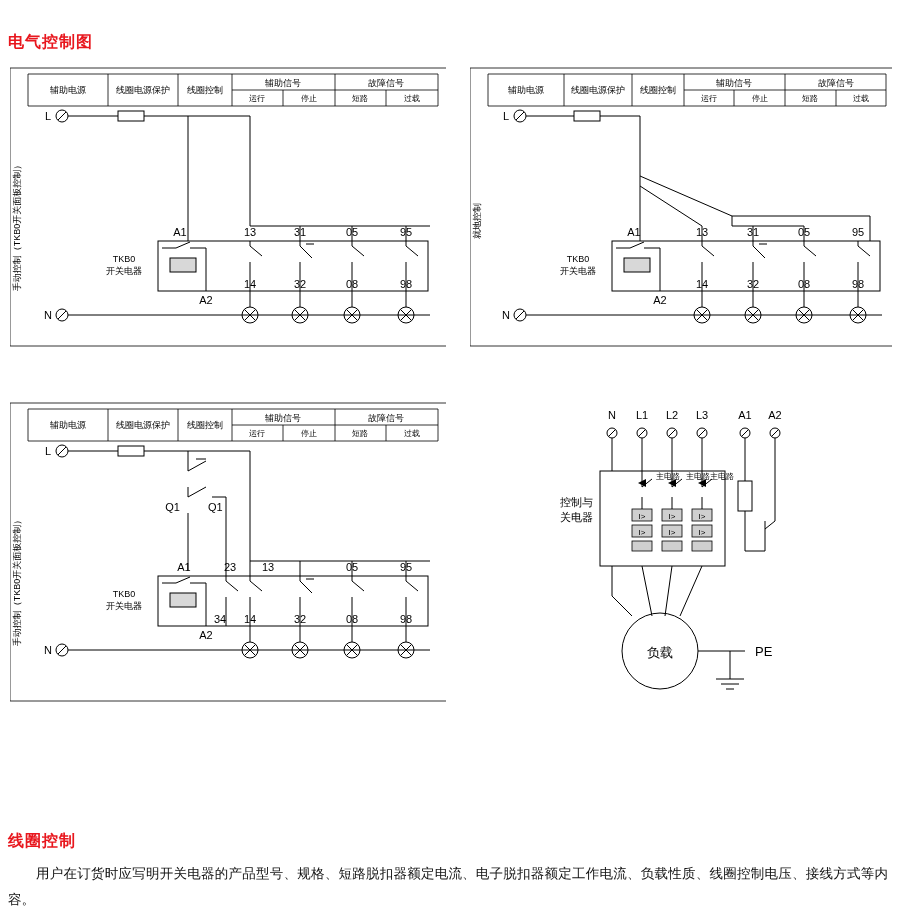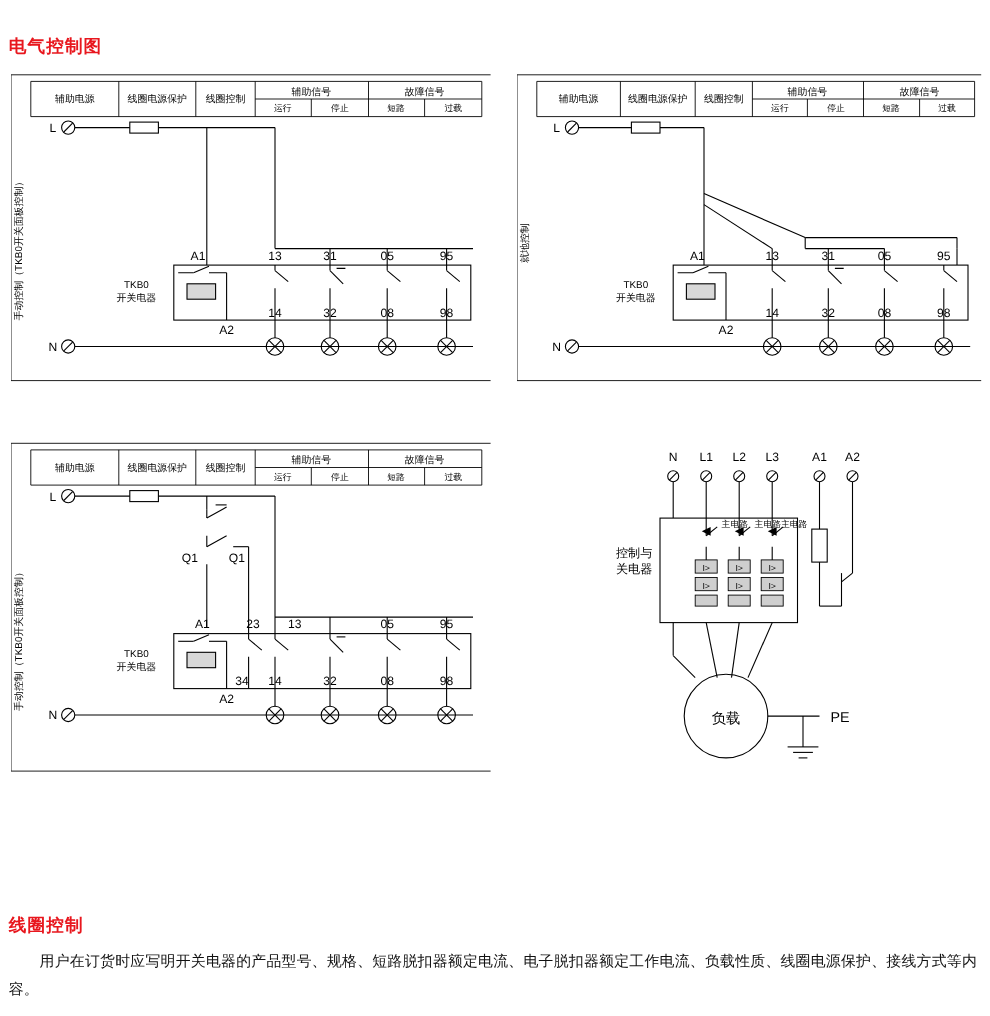--- a/index.html
+++ b/index.html
@@ -528,15 +528,15 @@
       <line class="wire" x1="138" y1="250" x2="185" y2="250"></line>
       <text class="lbl-lg" x="195" y="255">PE</text>
       <line class="wire" x1="170" y1="250" x2="170" y2="278"></line>
       <line class="wire" x1="156" y1="278" x2="184" y2="278"></line>
       <line class="wire" x1="161" y1="283" x2="179" y2="283"></line>
       <line class="wire" x1="166" y1="288" x2="174" y2="288"></line>
     </svg>
   </div>
 
   <div class="section-title" id="title-order">线圈控制</div>
-  <div class="order-body">用户在订货时应写明开关电器的产品型号、规格、短路脱扣器额定电流、电子脱扣器额定工作电流、负载性质、线圈电源保护、接线方式等内容。</div>
+  <div class="order-body">用户在订货时应写明开关电器的产品型号、规格、短路脱扣器额定电流、电子脱扣器额定工作电流、负载性质、线圈控制电压、接线方式等内容。</div>
 
 </div>
 
 </body></html>

